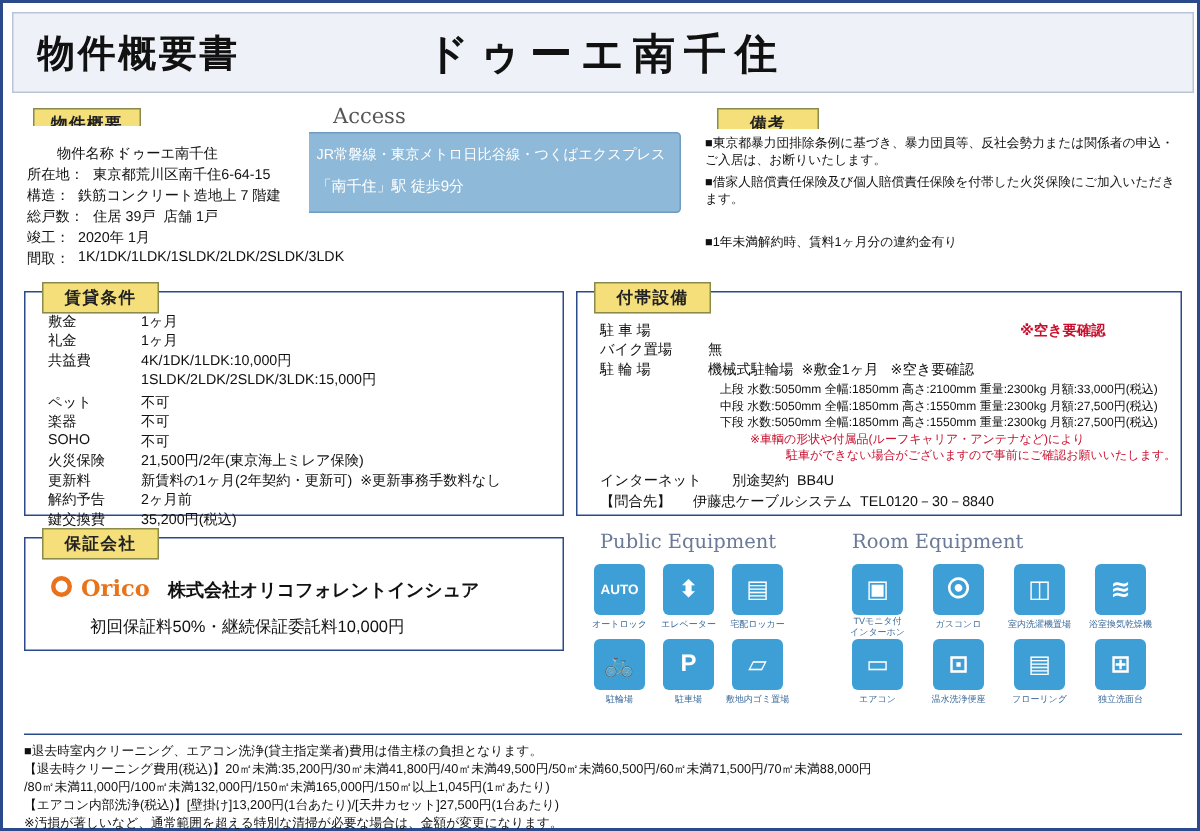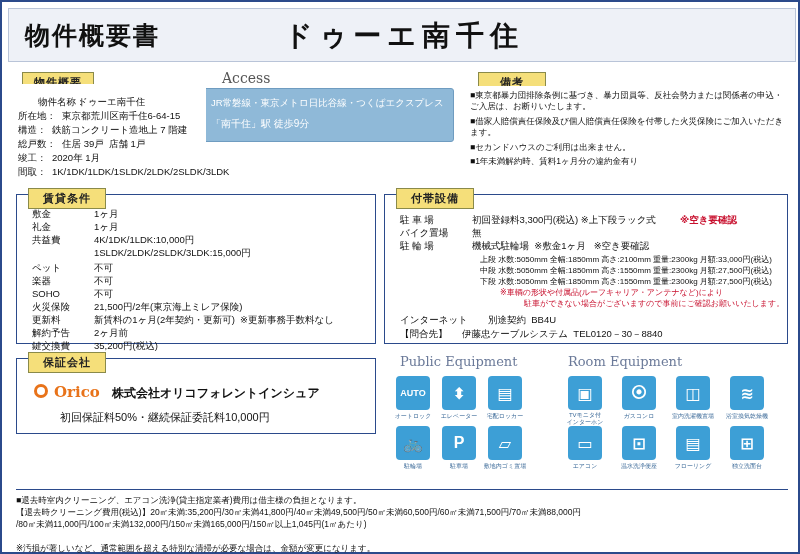--- a/index.html
+++ b/index.html
@@ -134,21 +134,20 @@
     <div class="txt small" style="left:2px;top:68px;">竣工：</div>
     <div class="txt small" style="left:36px;top:68px;">2020年 1月</div>
     <div class="txt small" style="left:2px;top:82px;">間取：</div>
     <div class="txt small" style="left:36px;top:82px;">1K/1DK/1LDK/1SLDK/2LDK/2SLDK/3LDK</div>
   </div>
 
   <div class="tab" style="left:476px;top:70px;width:66px;">備考</div>
   <div class="panel" style="left:466px;top:84px;width:320px;height:92px;border:none;">
     <div class="txt tiny" style="left:2px;top:4px;width:316px;white-space:normal;line-height:11px;">■東京都暴力団排除条例に基づき、暴力団員等、反社会勢力または関係者の申込・ご入居は、お断りいたします。</div>
     <div class="txt tiny" style="left:2px;top:30px;width:316px;white-space:normal;line-height:11px;">■借家人賠償責任保険及び個人賠償責任保険を付帯した火災保険にご加入いただきます。</div>
-    <div class="txt tiny" style="left:2px;top:56px;width:316px;white-space:normal;line-height:11px;">■セカンドハウスのご利用は出来ません。</div>
     <div class="txt tiny" style="left:2px;top:70px;width:316px;white-space:normal;line-height:11px;">■1年未満解約時、賃料1ヶ月分の違約金有り</div>
   </div>
 
   <div class="panel" style="left:14px;top:192px;width:360px;height:150px;"></div>
   <div class="tab" style="left:26px;top:186px;width:76px;">賃貸条件</div>
   <div style="position:absolute;left:14px;top:192px;width:384px;height:150px;">
     <div class="txt small" style="left:16px;top:14px;">敷金</div>
     <div class="txt small" style="left:78px;top:14px;">1ヶ月</div>
     <div class="txt small" style="left:16px;top:27px;">礼金</div>
     <div class="txt small" style="left:78px;top:27px;">1ヶ月</div>
@@ -168,21 +167,20 @@
     <div class="txt small" style="left:16px;top:133px;">解約予告</div>
     <div class="txt small" style="left:78px;top:133px;">2ヶ月前</div>
     <div class="txt small" style="left:16px;top:146px;">鍵交換費</div>
     <div class="txt small" style="left:78px;top:146px;">35,200円(税込)</div>
   </div>
 
   <div class="panel" style="left:382px;top:192px;width:404px;height:150px;"></div>
   <div class="tab" style="left:394px;top:186px;width:76px;">付帯設備</div>
   <div style="position:absolute;left:382px;top:192px;width:404px;height:150px;">
     <div class="txt small" style="left:16px;top:20px;">駐 車 場</div>
-    <div class="txt small" style="left:88px;top:20px;">初回登録料3,300円(税込) ※上下段ラック式</div>
     <div class="txt small red bold" style="left:296px;top:20px;">※空き要確認</div>
     <div class="txt small" style="left:16px;top:33px;">バイク置場</div>
     <div class="txt small" style="left:88px;top:33px;">無</div>
     <div class="txt small" style="left:16px;top:46px;">駐 輪 場</div>
     <div class="txt small" style="left:88px;top:46px;text-align:center;"><span>機械式駐輪場  ※敷金1ヶ月   ※空き要確認</span></div>
 
     <div class="txt xtiny" style="left:96px;top:60px;">上段 水数:5050mm 全幅:1850mm 高さ:2100mm 重量:2300kg 月額:33,000円(税込)</div>
     <div class="txt xtiny" style="left:96px;top:71px;">中段 水数:5050mm 全幅:1850mm 高さ:1550mm 重量:2300kg 月額:27,500円(税込)</div>
     <div class="txt xtiny" style="left:96px;top:82px;">下段 水数:5050mm 全幅:1850mm 高さ:1550mm 重量:2300kg 月額:27,500円(税込)</div>
     <div class="txt xtiny red" style="left:116px;top:93px;">※車輌の形状や付属品(ルーフキャリア・アンテナなど)により</div>
@@ -275,15 +273,16 @@
 
   <div class="icon-tile" style="left:728px;top:424px;">
     <div class="icon-glyph">⊞</div>
   </div>
   <div class="icon-cap" style="left:722px;top:460px;">独立洗面台</div>
 
   <div class="hr" style="left:14px;top:487px;width:772px;"></div>
   <div class="footnote" style="top:492px;">■退去時室内クリーニング、エアコン洗浄(貸主指定業者)費用は借主様の負担となります。</div>
   <div class="footnote" style="top:504px;">【退去時クリーニング費用(税込)】20㎡未満:35,200円/30㎡未満41,800円/40㎡未満49,500円/50㎡未満60,500円/60㎡未満71,500円/70㎡未満88,000円</div>
   <div class="footnote" style="top:516px;">/80㎡未満11,000円/100㎡未満132,000円/150㎡未満165,000円/150㎡以上1,045円(1㎡あたり)</div>
+  <div class="footnote" style="top:528px;">【エアコン内部洗浄(税込)】[壁掛け]13,200円(1台あたり)/[天井カセット]27,500円(1台あたり)</div>
   <div class="footnote" style="top:540px;">※汚損が著しいなど、通常範囲を超える特別な清掃が必要な場合は、金額が変更になります。</div>
 
 </div>
 
 </body></html>

